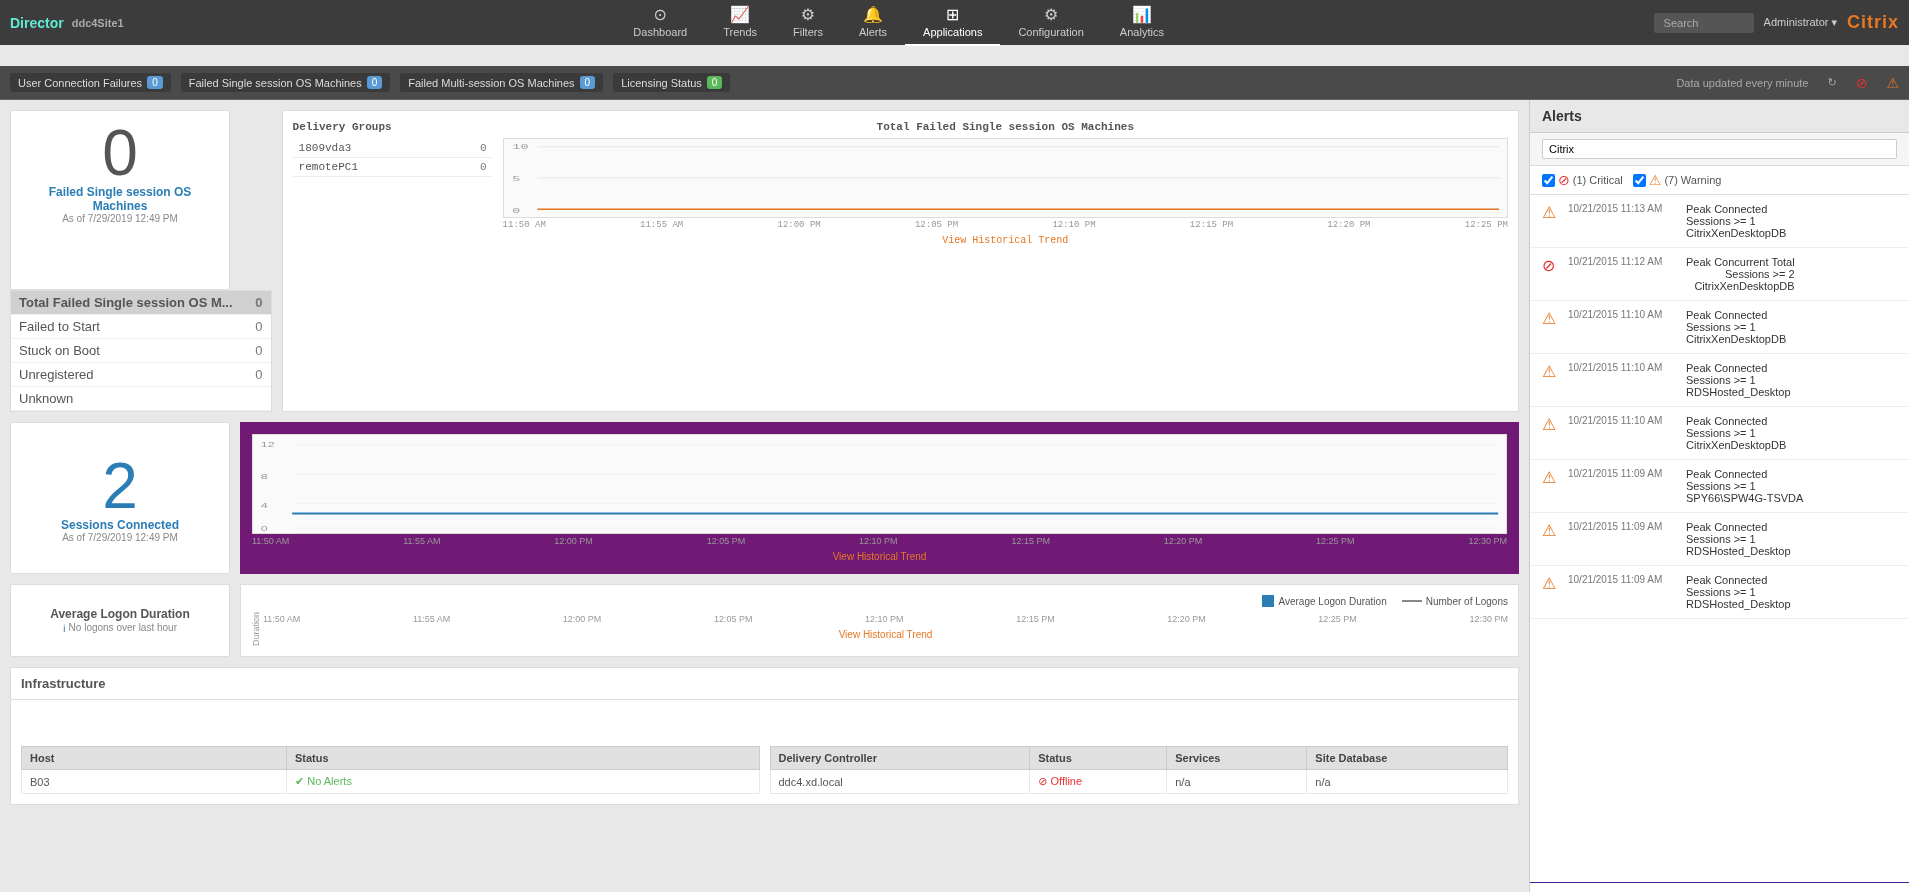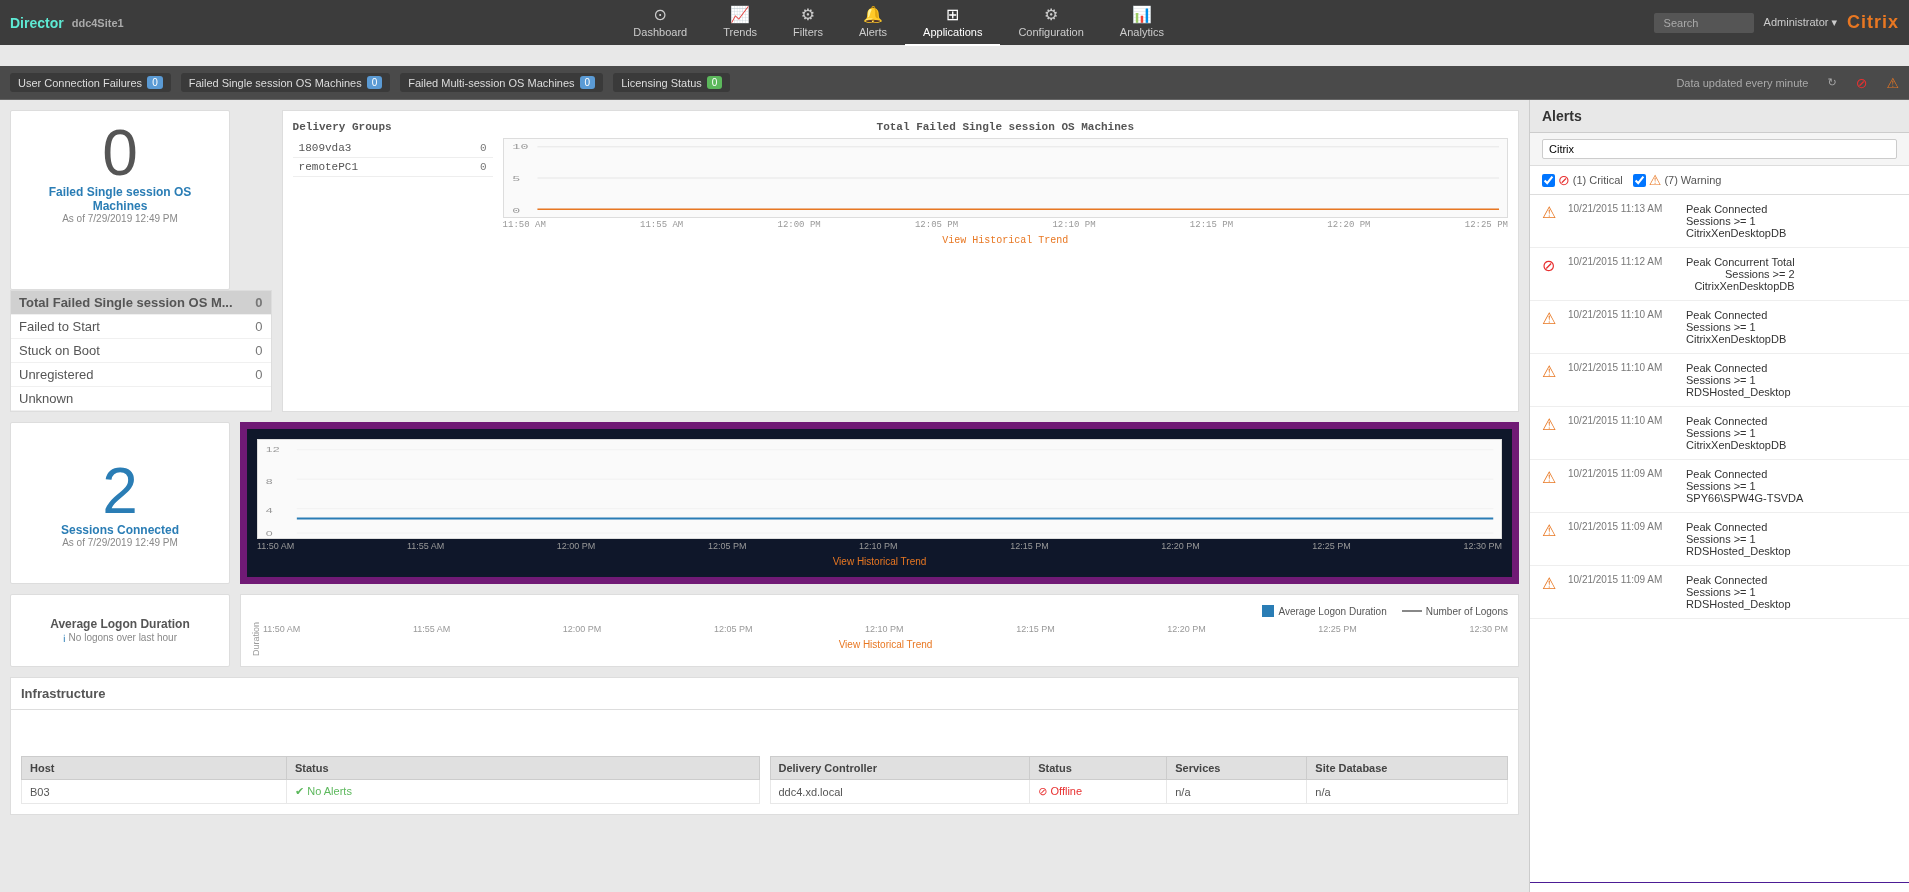--- a/index.html
+++ b/index.html
@@ -74,21 +74,21 @@
     .chart-svg { width: 100%; height: 100%; }
     .chart-axis { font-size: 9px; color: #999; display: flex; justify-content: space-between; padding: 2px 0; }
     .view-trend { color: #e87722; font-size: 10px; cursor: pointer; text-align: center; margin-top: 3px; }
 
     
     .sessions-section { display: flex; gap: 10px; margin-bottom: 10px; }
     .sessions-metric { background: #fff; border: 1px solid #ddd; width: 220px; padding: 10px; display: flex; flex-direction: column; align-items: center; justify-content: center; }
     .sessions-metric .big-number { font-size: 64px; color: #2a7db5; font-weight: 300; line-height: 1; }
     .sessions-metric .card-title { font-size: 12px; color: #2a7db5; font-weight: bold; }
     .sessions-metric .card-subtitle { font-size: 10px; color: #888; }
-    .sessions-chart { flex: 1; background: #0f172a; border: 7px solid #701a75; padding: 10px; }
+    .sessions-chart { flex: 1; background: #701a75; border: 2px solid #701a75; padding: 10px; }
 
     
     .logon-section { display: flex; gap: 10px; margin-bottom: 10px; }
     .logon-metric { background: #fff; border: 1px solid #ddd; width: 220px; padding: 10px; display: flex; flex-direction: column; align-items: center; justify-content: center; }
     .logon-metric .card-title { font-size: 12px; color: #555; font-weight: bold; text-align: center; }
     .logon-metric .info-text { font-size: 10px; color: #888; text-align: center; display: flex; align-items: center; gap: 3px; }
     .logon-chart { flex: 1; background: #fff; border: 1px solid #ddd; padding: 10px; }
 
     .chart-legend { display: flex; gap: 15px; justify-content: flex-end; margin-bottom: 5px; font-size: 10px; color: #555; align-items: center; }
     .legend-item { display: flex; align-items: center; gap: 4px; }

